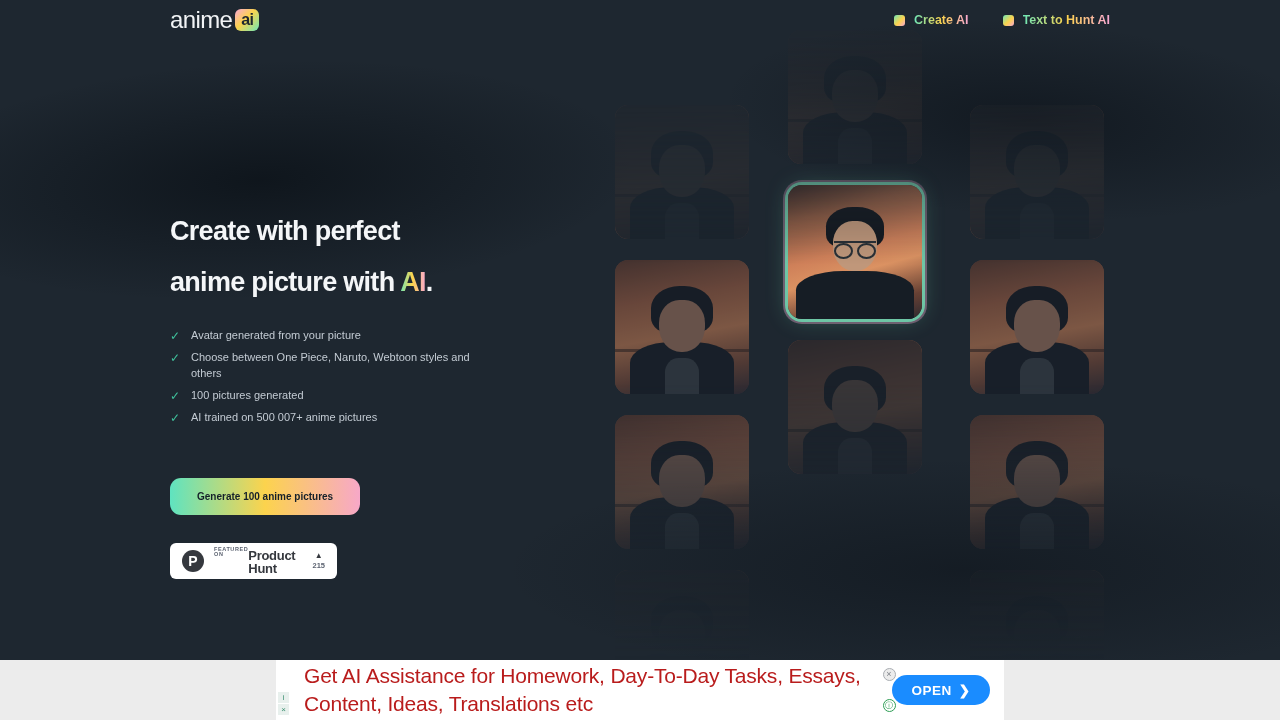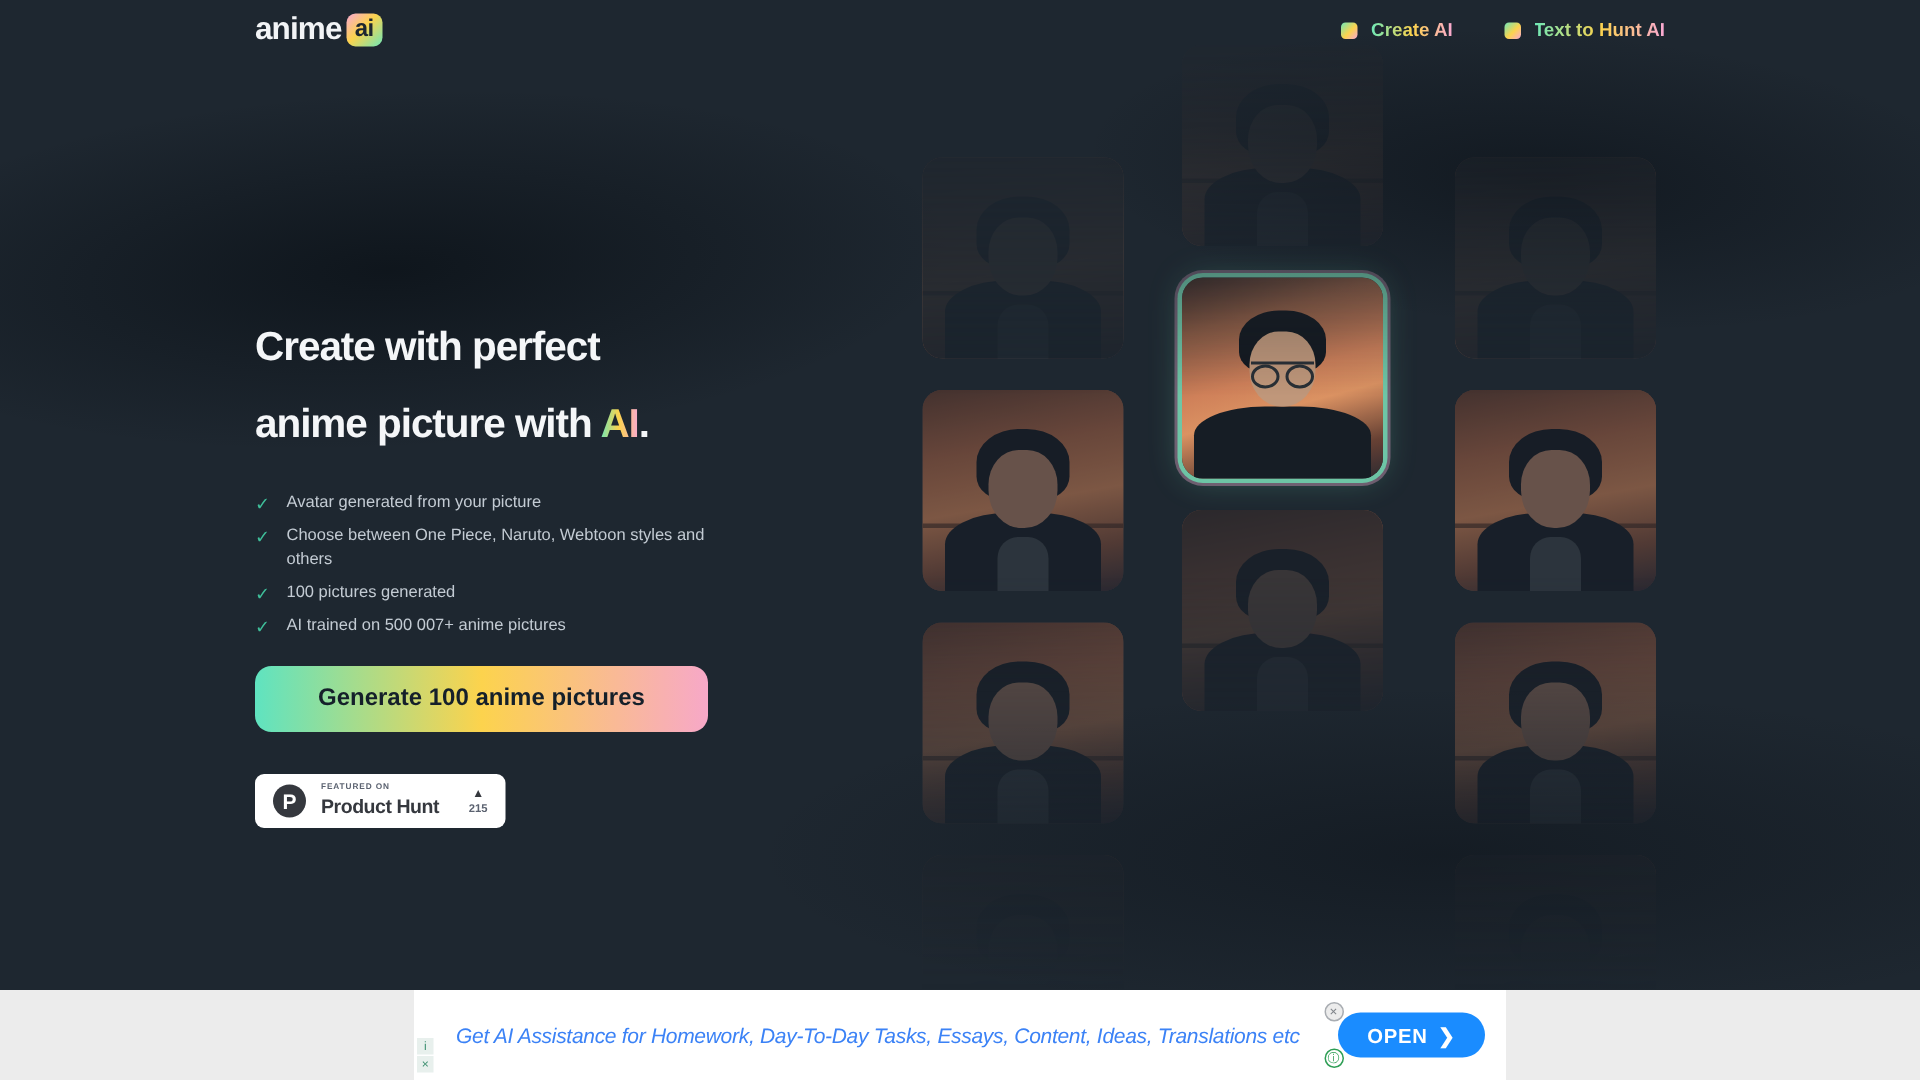--- a/index.html
+++ b/index.html
@@ -30,21 +30,21 @@
   }
 
   
   .header {
     position: absolute; top: 0; left: 0; right: 0; height: 40px;
     display: flex; align-items: center;
     padding: 0 170px; z-index: 40;
   }
   .logo { display: flex; align-items: center; gap: 3px; text-decoration: none; }
   .logo-word {
-    font-size: 21px; font-weight: bold; color: #f2f4f6; letter-spacing: -0.6px;
+    font-size: 24px; font-weight: normal; color: #f2f4f6; letter-spacing: -0.6px;
   }
   .logo-badge {
     width: 24px; height: 22px; border-radius: 6px;
     background: linear-gradient(135deg, #f9a8d4 0%, #fcd34d 45%, #6ee7b7 100%);
     display: flex; align-items: center; justify-content: center;
     font-size: 16px; font-weight: bold; color: #1e2730; letter-spacing: -0.5px;
     line-height: 1;
   }
 
   .nav { margin-left: auto; display: flex; align-items: center; gap: 34px; }
@@ -82,41 +82,41 @@
     margin-bottom: 6px; max-width: 318px;
   }
   .check {
     flex: none; width: 11px; height: 11px; margin-top: 2px;
     color: #3fbf9a; font-size: 12px; line-height: 1;
   }
   .feature-text { font-size: 11px; line-height: 1.45; color: #c3cbd3; }
 
   
   .cta {
-    display: inline-block; margin-top: 12px;
-    padding: 13px 42px; border: none; border-radius: 11px; cursor: pointer;
+    display: inline-block; margin-top: 46px;
+    padding: 13px 27px; border: none; border-radius: 11px; cursor: pointer;
     background: linear-gradient(90deg, #5fe3c0 0%, #fcd34d 50%, #f7a8c8 100%);
-    color: #15202a; font-size: 16px; font-weight: bold;
+    color: #15202a; font-size: 10px; font-weight: bold;
     font-family: "Liberation Sans", sans-serif;
   }
 
   
   .ph {
     display: flex; align-items: center; gap: 10px;
     margin-top: 28px; width: 167px; height: 36px;
     background: #ffffff; border-radius: 6px; padding: 0 12px;
     text-decoration: none; cursor: pointer;
   }
   .ph-logo {
     width: 22px; height: 22px; border-radius: 50%; flex: none;
     background: #35383e; color: #fff;
     display: flex; align-items: center; justify-content: center;
     font-size: 14px; font-weight: bold;
   }
-  .ph-txt { display: flex; flex-direction: column; line-height: 1; }
+  .ph-txt { display: flex; flex-direction: row; line-height: 1; }
   .ph-top { font-size: 5.5px; font-weight: bold; color: #5b6270; letter-spacing: 0.6px; }
   .ph-name { font-size: 13px; font-weight: bold; color: #35383e; letter-spacing: -0.3px; margin-top: 2px; }
   .ph-votes { margin-left: auto; display: flex; flex-direction: column; align-items: center; line-height: 1; }
   .ph-arrow { font-size: 8px; color: #35383e; }
   .ph-count { font-size: 7.5px; font-weight: bold; color: #5b6270; margin-top: 2px; }
 
   
   .grid-wrap {
     position: absolute; left: 600px; top: 0; width: 530px; height: 660px;
     overflow: hidden; z-index: 10;
@@ -216,22 +216,22 @@
   .ad-sidebadges {
     position: absolute; left: 2px; top: 32px;
     display: flex; flex-direction: column; gap: 1px;
   }
   .ad-mini {
     width: 11px; height: 11px;
     display: flex; align-items: center; justify-content: center;
     font-size: 8px; background: #e8f0ed; color: #3a8f6f; line-height: 1;
   }
   .ad-text {
-    flex: 1; font-size: 14px; line-height: 1.35; color: #3b82f6;
-    padding-left: 14px; letter-spacing: -0.2px; font-style: italic;
+    flex: 1; font-size: 21px; line-height: 1.35; color: #b91c1c;
+    padding-left: 14px; letter-spacing: -0.2px;
   }
   .ad-open {
     flex: none; width: 98px; height: 30px; border-radius: 16px; border: none;
     background: #1a8cff; color: #fff; font-size: 13.5px; font-weight: bold;
     letter-spacing: 0.5px; cursor: pointer; display: flex;
     align-items: center; justify-content: center; gap: 7px;
     font-family: "Liberation Sans", sans-serif;
   }
   .ad-ctrls {
     position: absolute; left: 878px; bottom: 0; width: 22px; height: 60px;

